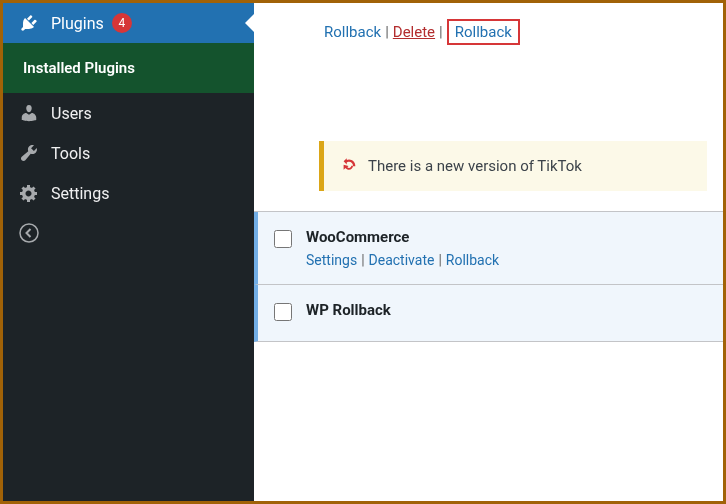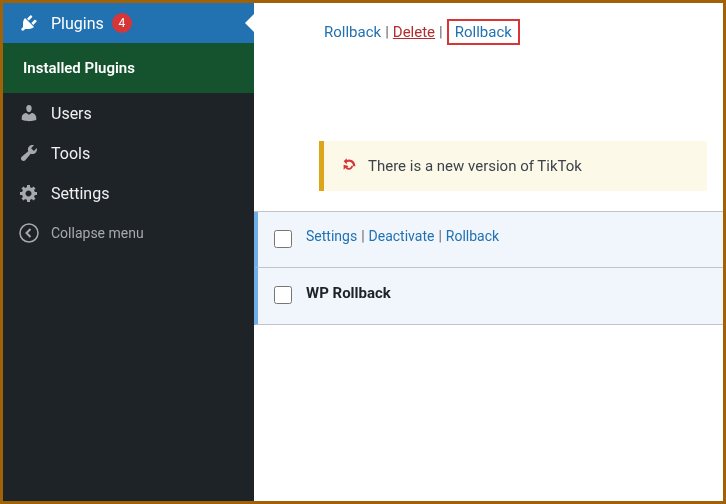--- a/index.html
+++ b/index.html
@@ -79,21 +79,20 @@
       </span>
       <span>Settings</span>
     </div>
     <div class="menu-item collapse">
       <span class="icon">
         <svg width="20" height="20" viewBox="0 0 20 20" fill="#a7aaad">
             <circle cx="10" cy="10" r="9" fill="none" stroke="#a7aaad" stroke-width="1.5"></circle>
             <path d="M11.5 6l-4 4 4 4" fill="none" stroke="#a7aaad" stroke-width="2"></path>
           </svg>
       </span>
-      <span>Collapse menu</span>
     </div>
   </div>
 
   <div class="main">
     <div class="top-links">
       <span class="link">Rollback</span><span class="sep">|</span><span class="link red">Delete</span><span class="sep">|</span><span class="highlight-box"><span class="link">Rollback</span></span>
     </div>
 
     <div class="update-notice">
       <span class="refresh-icon">
@@ -101,20 +100,21 @@
             <path d="M10 5c-.92 0-1.76.26-2.5.69V3.5L4 7l3.5 3.5V8.26C8.09 7.87 8.76 7.62 9.5 7.53V7.5c.17-.01.33-.02.5-.02 2.48 0 4.5 2.02 4.5 4.5 0 .17-.01.33-.03.5h2.52c.01-.17.01-.33.01-.5 0-3.87-3.13-7-7-7zM10 16.5c2.48 0 4.5-2.02 4.5-4.5h-2c0 1.38-1.12 2.5-2.5 2.5-.74 0-1.41-.33-1.88-.85l1.38-1.38L4 10.77v5.73l2.12-2.12C7.02 15.61 8.42 16.5 10 16.5z"></path>
           </svg>
       </span>
       <span>There is a new version of TikTok</span>
     </div>
 
     <div class="plugin-list">
       <div class="plugin-row">
         <div class="plugin-checkbox"><input type="checkbox" style=""></div>
         <div>
+          <div class="plugin-title">WooCommerce</div>
           <div class="plugin-actions">
             <span class="link">Settings</span><span class="sep">|</span><span class="link">Deactivate</span><span class="sep">|</span><span class="link">Rollback</span>
           </div>
         </div>
       </div>
       <div class="plugin-row">
         <div class="plugin-checkbox"><input type="checkbox" style=""></div>
         <div>
           <div class="plugin-title">WP Rollback</div>
         </div>

